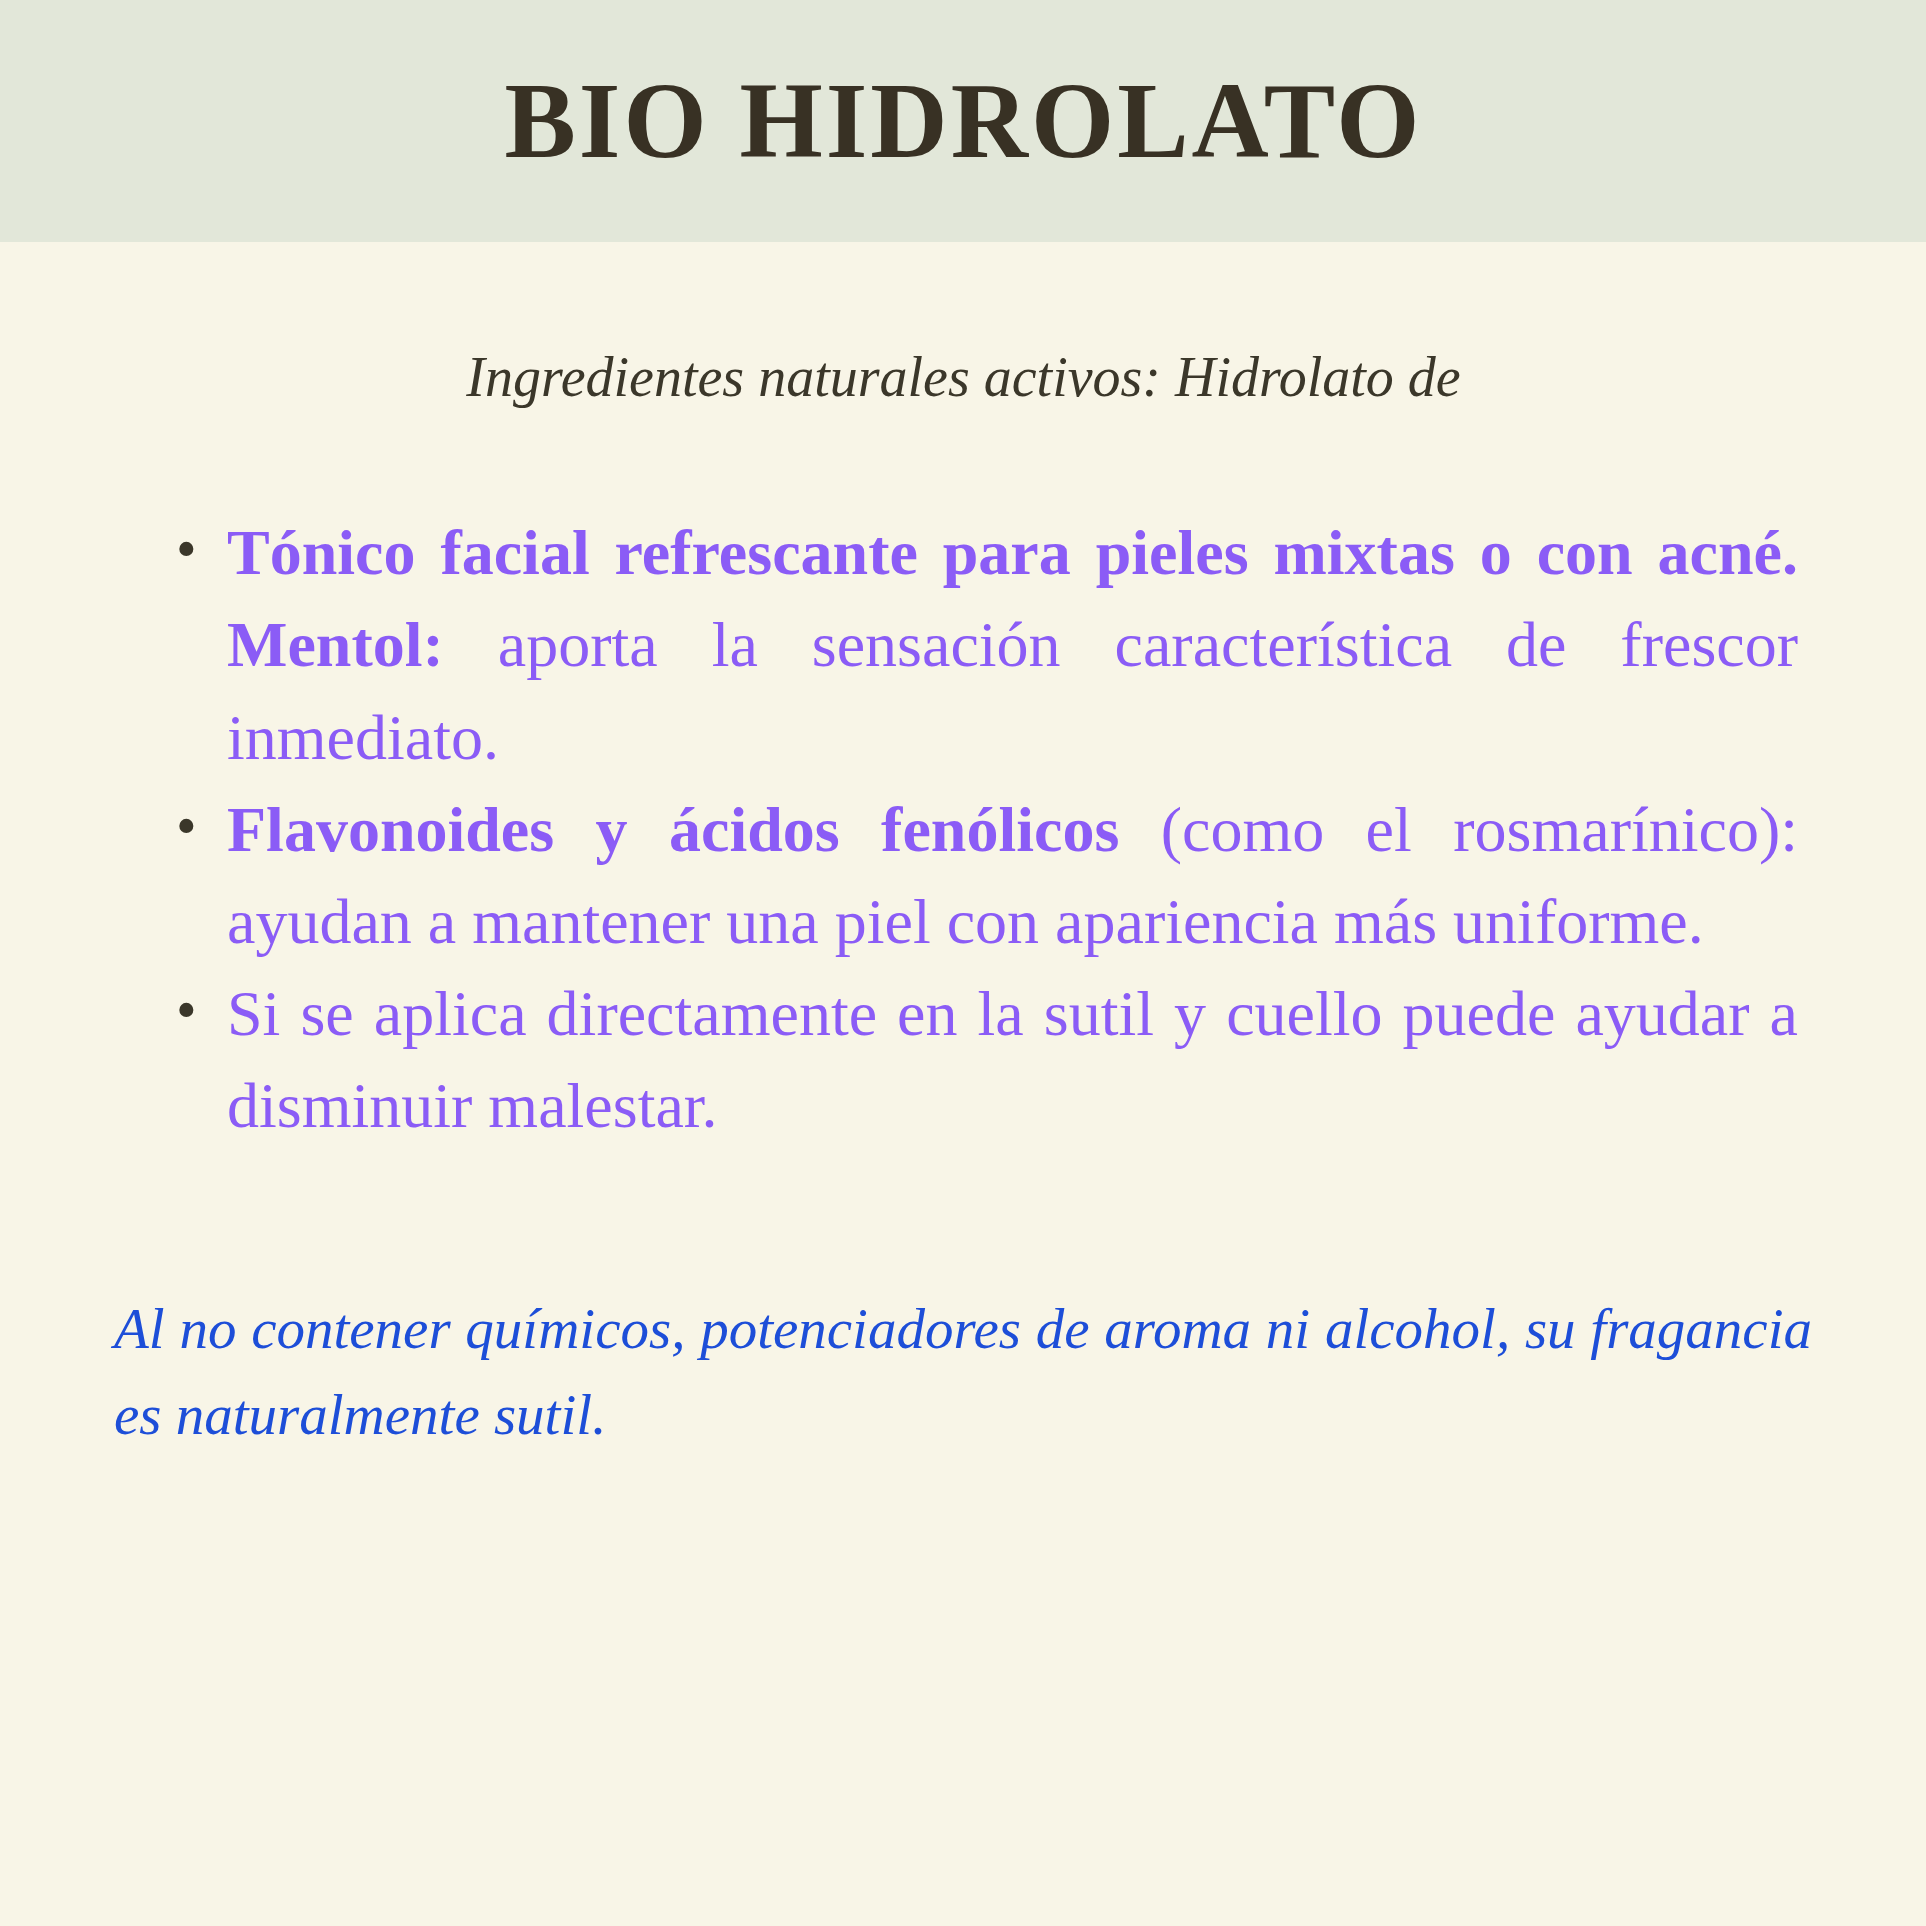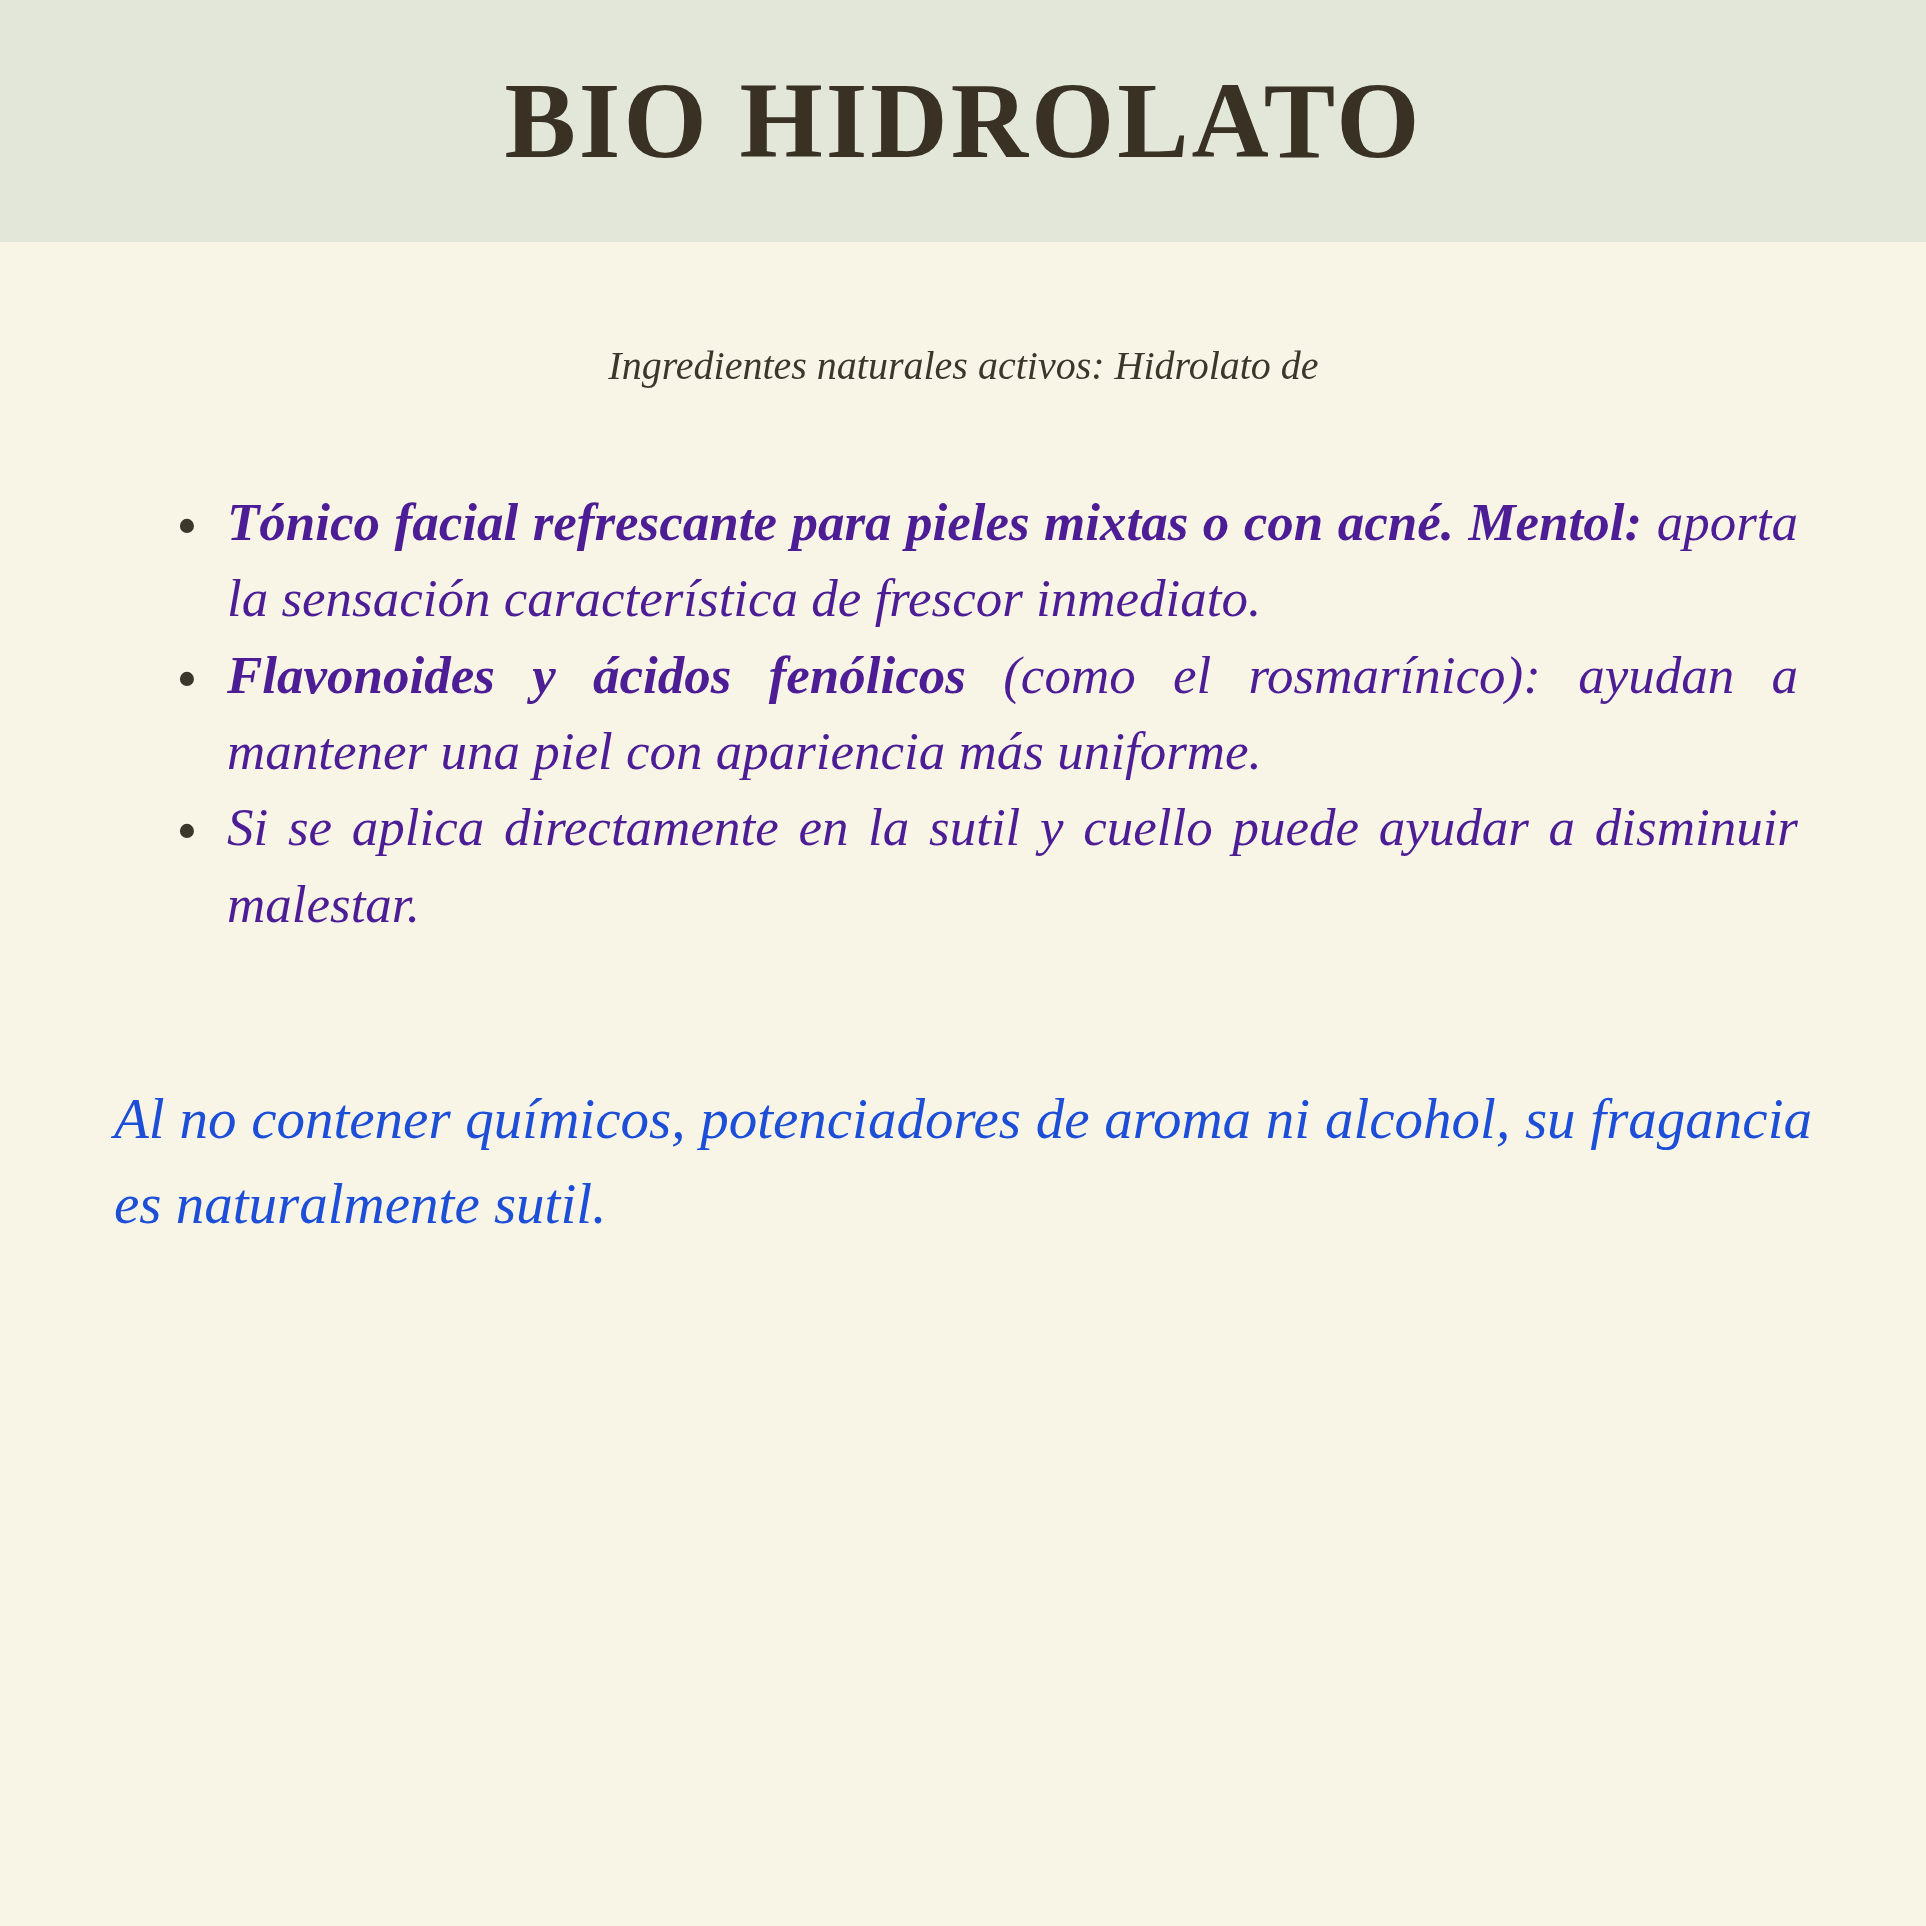--- a/index.html
+++ b/index.html
@@ -29,37 +29,36 @@
     letter-spacing: 3px;
     line-height: 1.0;
     color: #383124;
     text-align: center;
     margin: 0;
   }
   .subtitle {
     margin-top: 95px;
     text-align: center;
     font-style: italic;
-    font-size: 40px;
+    font-size: 56px;
     line-height: 1.45;
     color: #3b372a;
   }
   ul.benefits {
     list-style: none;
     margin: 89px 129px 0 150px;
     padding: 0;
   }
   ul.benefits li {
     position: relative;
     padding-left: 77px;
-    font-size: 53px;
+    font-size: 64px;
     line-height: 1.44;
     text-align: justify;
-    color: #4c1d95;
-    font-style: italic;
+    color: #8b5cf6;
   }
   ul.benefits li::before {
     content: "\2022";
     position: absolute;
     left: 26px;
     top: 0;
     font-size: 59px;
     color: #3b372a;
   }
   .b { font-weight: bold; }

